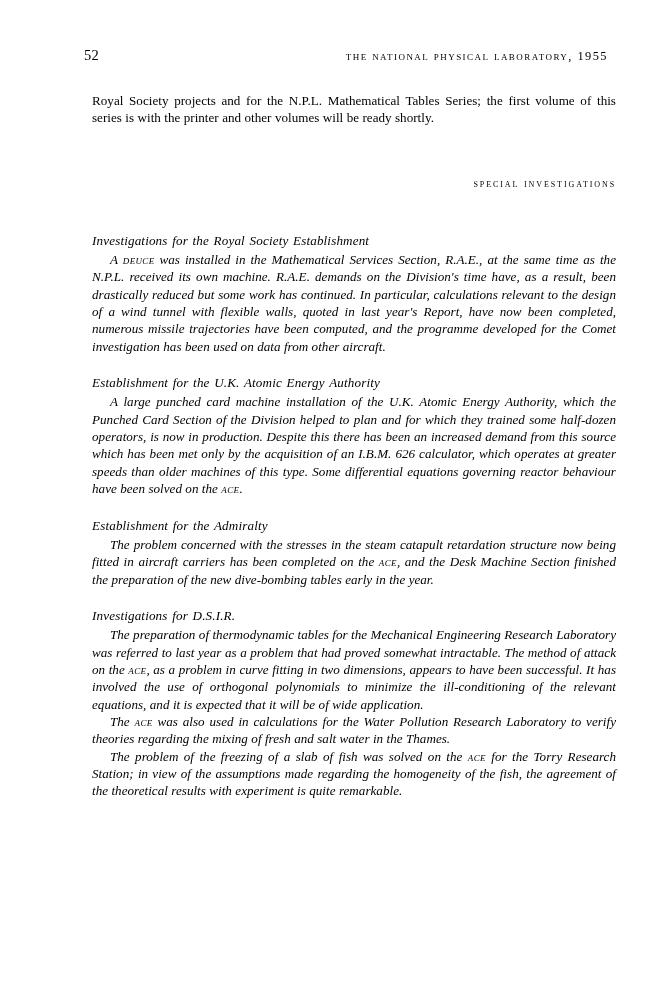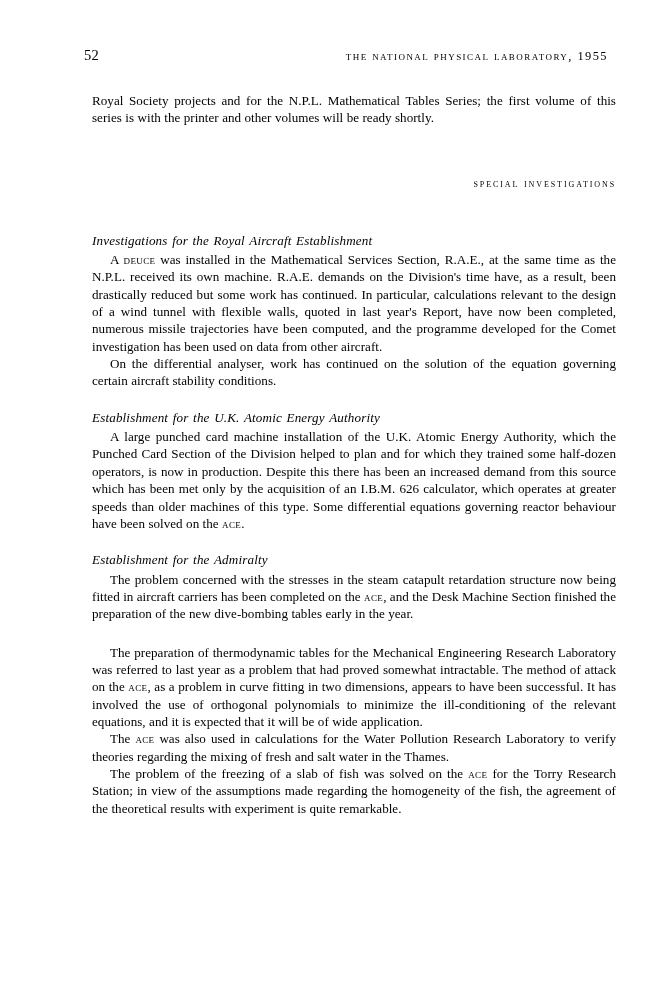--- a/index.html
+++ b/index.html
@@ -63,20 +63,21 @@
     font-size: 13.1px;
     line-height: 17.35px;
     text-align: justify;
     text-justify: inter-word;
     letter-spacing: 0.02px;
     word-spacing: 0.1px;
     hyphens: none;
   }
   p.body.indent {
     text-indent: 18px;
+    font-style: italic;
   }
 
   
   .section-heading {
     margin: 0;
     font-size: 11.9px;
     line-height: 17px;
     text-align: right;
     letter-spacing: 1.9px;
     font-variant: small-caps;
@@ -120,33 +121,33 @@
 
   <div class="column">
     <p class="body">Royal Society projects and for the N.P.L. Mathematical Tables Series; the first volume of this series is with the printer and other volumes will be ready shortly.</p>
 
     <div class="gap-before-section"></div>
     <h1 class="section-heading">SPECIAL INVESTIGATIONS</h1>
     <div class="gap-after-section"></div>
 
     <div id="subsections-root">
         <div class="gap-before-subhead"></div>
-        <h2 class="subhead">Investigations for the Royal Aircraft Establishment</h2>
+        <h2 class="subhead">Investigations for the Royal Society Establishment</h2>
         <div class="gap-after-subhead"></div>
         <p class="body indent">A <span class="sc">DEUCE</span> was installed in the Mathematical Services Section, R.A.E., at the same time as the N.P.L. received its own machine. R.A.E. demands on the Division's time have, as a result, been drastically reduced but some work has continued. In particular, calculations relevant to the design of a wind tunnel with flexible walls, quoted in last year's Report, have now been completed, numerous missile trajectories have been computed, and the programme developed for the Comet investigation has been used on data from other aircraft.</p>
-        <p class="body indent">On the differential analyser, work has continued on the solution of the equation governing certain aircraft stability conditions.</p>
         <div class="gap-before-subhead"></div>
         <h2 class="subhead">Establishment for the U.K. Atomic Energy Authority</h2>
         <div class="gap-after-subhead"></div>
         <p class="body indent">A large punched card machine installation of the U.K. Atomic Energy Authority, which the Punched Card Section of the Division helped to plan and for which they trained some half-dozen operators, is now in production. Despite this there has been an increased demand from this source which has been met only by the acquisition of an I.B.M. 626 calculator, which operates at greater speeds than older machines of this type. Some differential equations governing reactor behaviour have been solved on the <span class="sc">ACE</span>.</p>
         <div class="gap-before-subhead"></div>
         <h2 class="subhead">Establishment for the Admiralty</h2>
         <div class="gap-after-subhead"></div>
         <p class="body indent">The problem concerned with the stresses in the steam catapult retardation structure now being fitted in aircraft carriers has been completed on the <span class="sc">ACE</span>, and the Desk Machine Section finished the preparation of the new dive-bombing tables early in the year.</p>
         <div class="gap-before-subhead"></div>
+        <h2 class="subhead">Investigations for D.S.I.R.</h2>
         <div class="gap-after-subhead"></div>
         <p class="body indent">The preparation of thermodynamic tables for the Mechanical Engineering Research Laboratory was referred to last year as a problem that had proved somewhat intractable. The method of attack on the <span class="sc">ACE</span>, as a problem in curve fitting in two dimensions, appears to have been successful. It has involved the use of orthogonal polynomials to minimize the ill-conditioning of the relevant equations, and it is expected that it will be of wide application.</p>
         <p class="body indent">The <span class="sc">ACE</span> was also used in calculations for the Water Pollution Research Laboratory to verify theories regarding the mixing of fresh and salt water in the Thames.</p>
         <p class="body indent">The problem of the freezing of a slab of fish was solved on the <span class="sc">ACE</span> for the Torry Research Station; in view of the assumptions made regarding the homogeneity of the fish, the agreement of the theoretical results with experiment is quite remarkable.</p>
       </div>
   </div>
 
 </div>
 
 </body></html>

